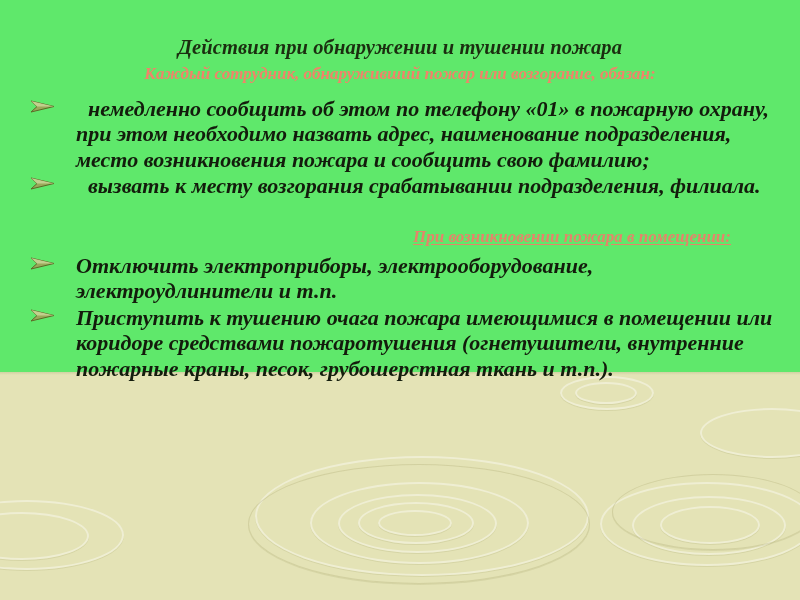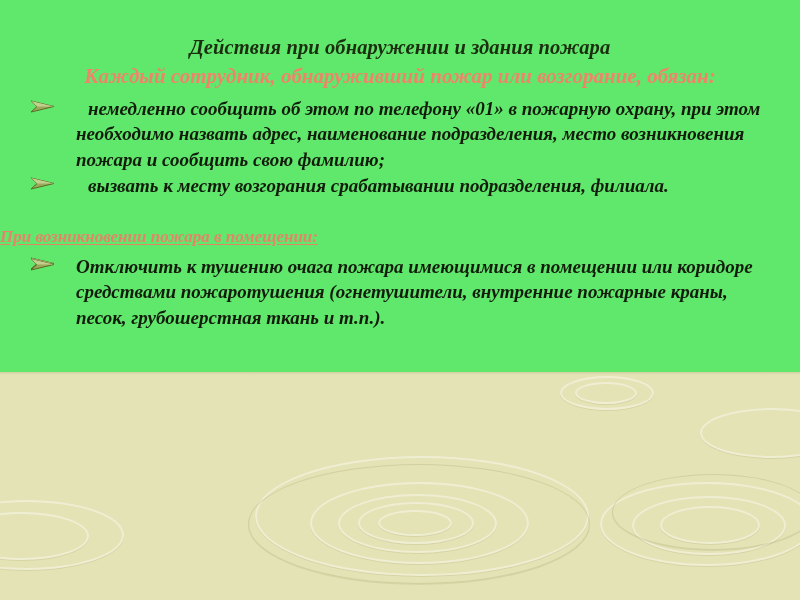--- a/index.html
+++ b/index.html
@@ -69,32 +69,32 @@
     color: #1b2e10;
     letter-spacing: 0.1px;
   }
 
   .subtitle {
     position: absolute;
     left: 0;
     top: 64px;
     width: 800px;
     text-align: center;
-    font-size: 21px;
+    font-size: 17px;
     font-weight: bold;
     font-style: italic;
     color: #f0846a;
   }
 
   .section-heading {
     position: absolute;
     left: 0;
     top: 227px;
     width: 731px;
-    text-align: left;
+    text-align: right;
     font-size: 17px;
     font-weight: bold;
     font-style: italic;
     color: #e4856a;
   }
   .section-heading span {
     text-decoration: underline;
     text-underline-offset: 2px;
   }
 
@@ -104,21 +104,21 @@
     width: 800px;
   }
   #list-1 { top: 96px; }
   #list-2 { top: 253px; }
 
   .bullet-item {
     position: relative;
     display: block;
     padding-left: 76px;
     padding-right: 22px;
-    font-size: 19px;
+    font-size: 22px;
     font-weight: bold;
     font-style: italic;
     color: #131c0c;
     line-height: 25.4px;
     margin-bottom: 1px;
   }
   .bullet-item .marker {
     position: absolute;
     left: 30px;
     top: 3px;
@@ -157,21 +157,21 @@
     <div class="ripple" style="left:-45px;  top:140px; width:130px; height:44px;  border-width:2px;"></div>
 
     <div class="ripple" style="left:560px;  top:4px;   width:90px;  height:30px;  border-width:2px;"></div>
     <div class="ripple" style="left:575px;  top:10px;  width:58px;  height:18px;  border-width:2px;"></div>
 
     <div class="ripple" style="left:700px;  top:36px;  width:140px; height:46px;  border-width:2px;"></div>
   </div>
 
   <div id="content">
 
-    <div class="title">Действия при обнаружении и здания пожара</div>
+    <div class="title">Действия при обнаружении и тушении пожара</div>
 
     <div class="subtitle">Каждый сотрудник, обнаруживший пожар или возгорание, обязан:</div>
 
     <div class="bullet-list" id="list-1">
       <div class="bullet-item indent">
         <span class="marker">
           <svg width="26" height="15" viewBox="0 0 26 15" aria-hidden="true">
             <path d="M1 2 L24 7.5 L1 13 L7 7.5 Z" fill="#9aa95a" stroke="#5d6a26" stroke-width="1"></path>
             <path d="M1 2 L24 7.5 L7 7.5 Z" fill="#c3cf8e"></path>
           </svg>
@@ -194,26 +194,27 @@
     </div>
 
     <div class="bullet-list" id="list-2">
       <div class="bullet-item">
         <span class="marker">
           <svg width="26" height="15" viewBox="0 0 26 15" aria-hidden="true">
             <path d="M1 2 L24 7.5 L1 13 L7 7.5 Z" fill="#9aa95a" stroke="#5d6a26" stroke-width="1"></path>
             <path d="M1 2 L24 7.5 L7 7.5 Z" fill="#c3cf8e"></path>
           </svg>
         </span>
+        <span class="txt">Отключить электроприборы, электрооборудование, электроудлинители и т.п.</span>
       </div>
       <div class="bullet-item">
         <span class="marker">
           <svg width="26" height="15" viewBox="0 0 26 15" aria-hidden="true">
             <path d="M1 2 L24 7.5 L1 13 L7 7.5 Z" fill="#9aa95a" stroke="#5d6a26" stroke-width="1"></path>
             <path d="M1 2 L24 7.5 L7 7.5 Z" fill="#c3cf8e"></path>
           </svg>
         </span>
-        <span class="txt">Отключить к тушению очага пожара имеющимися в помещении или коридоре средствами пожаротушения (огнетушители, внутренние пожарные краны, песок, грубошерстная ткань и т.п.).</span>
+        <span class="txt">Приступить к тушению очага пожара имеющимися в помещении или коридоре средствами пожаротушения (огнетушители, внутренние пожарные краны, песок, грубошерстная ткань и т.п.).</span>
       </div>
     </div>
 
   </div>
 </div>
 
 </body></html>

